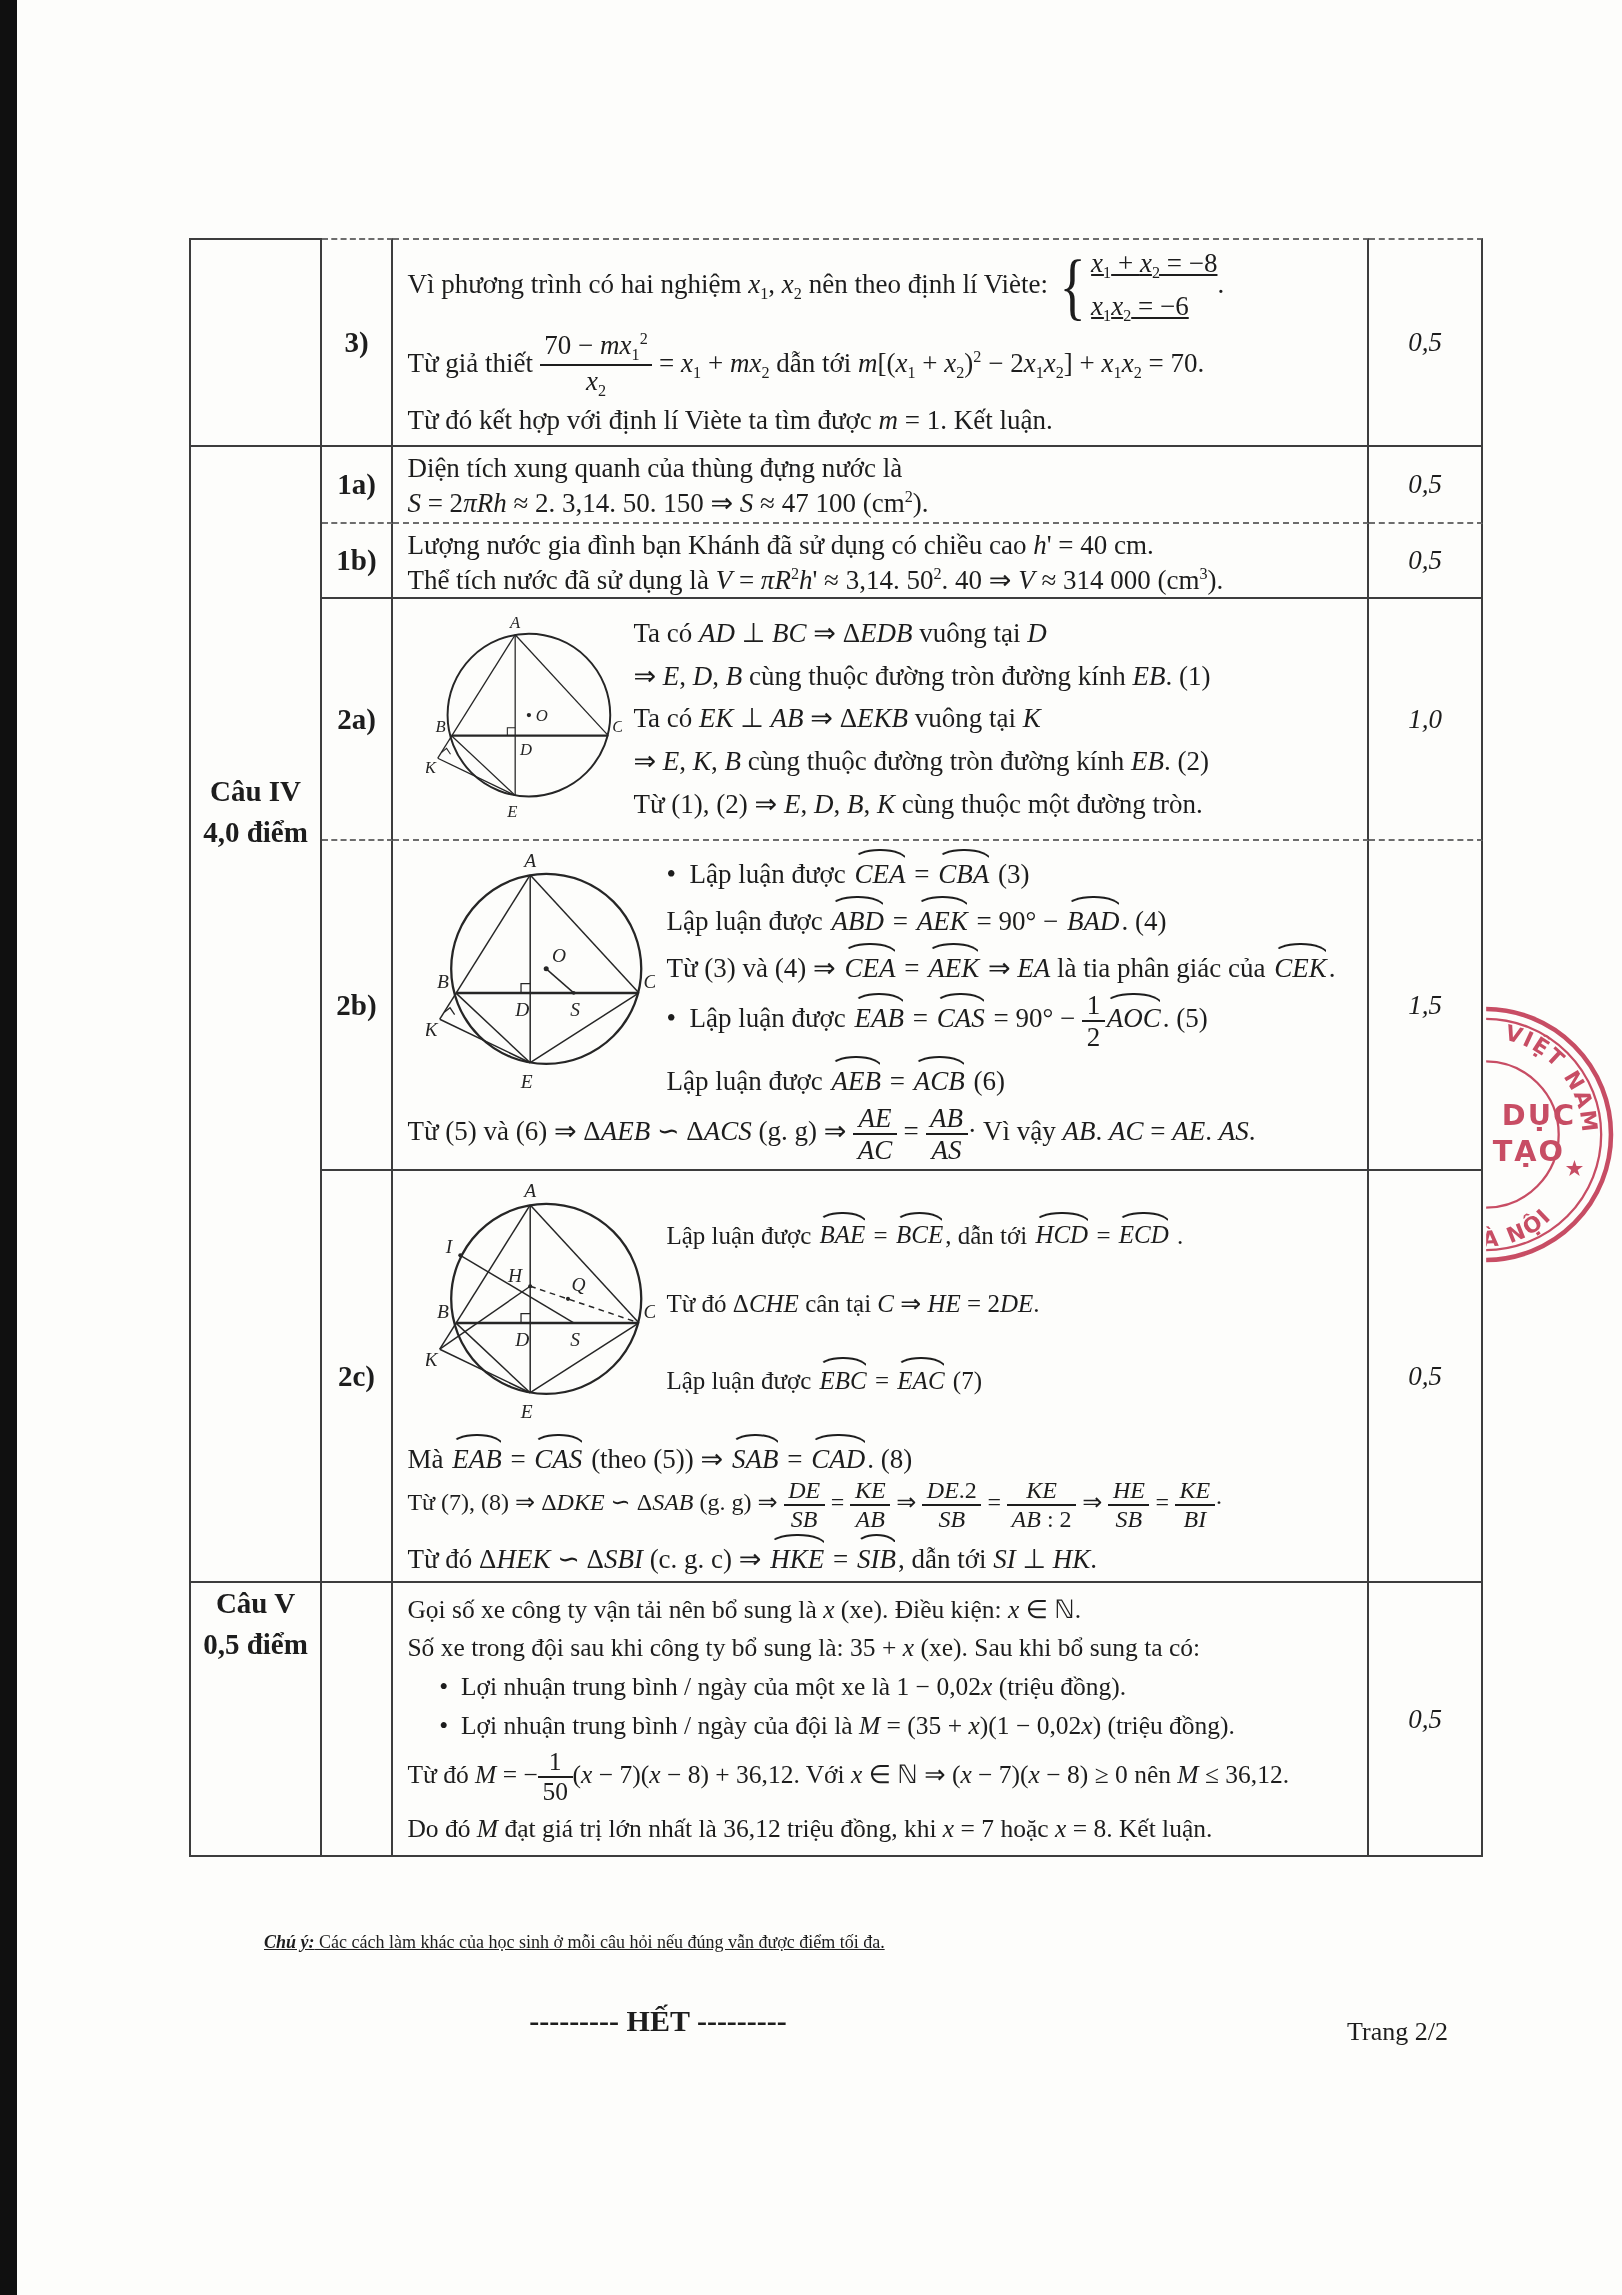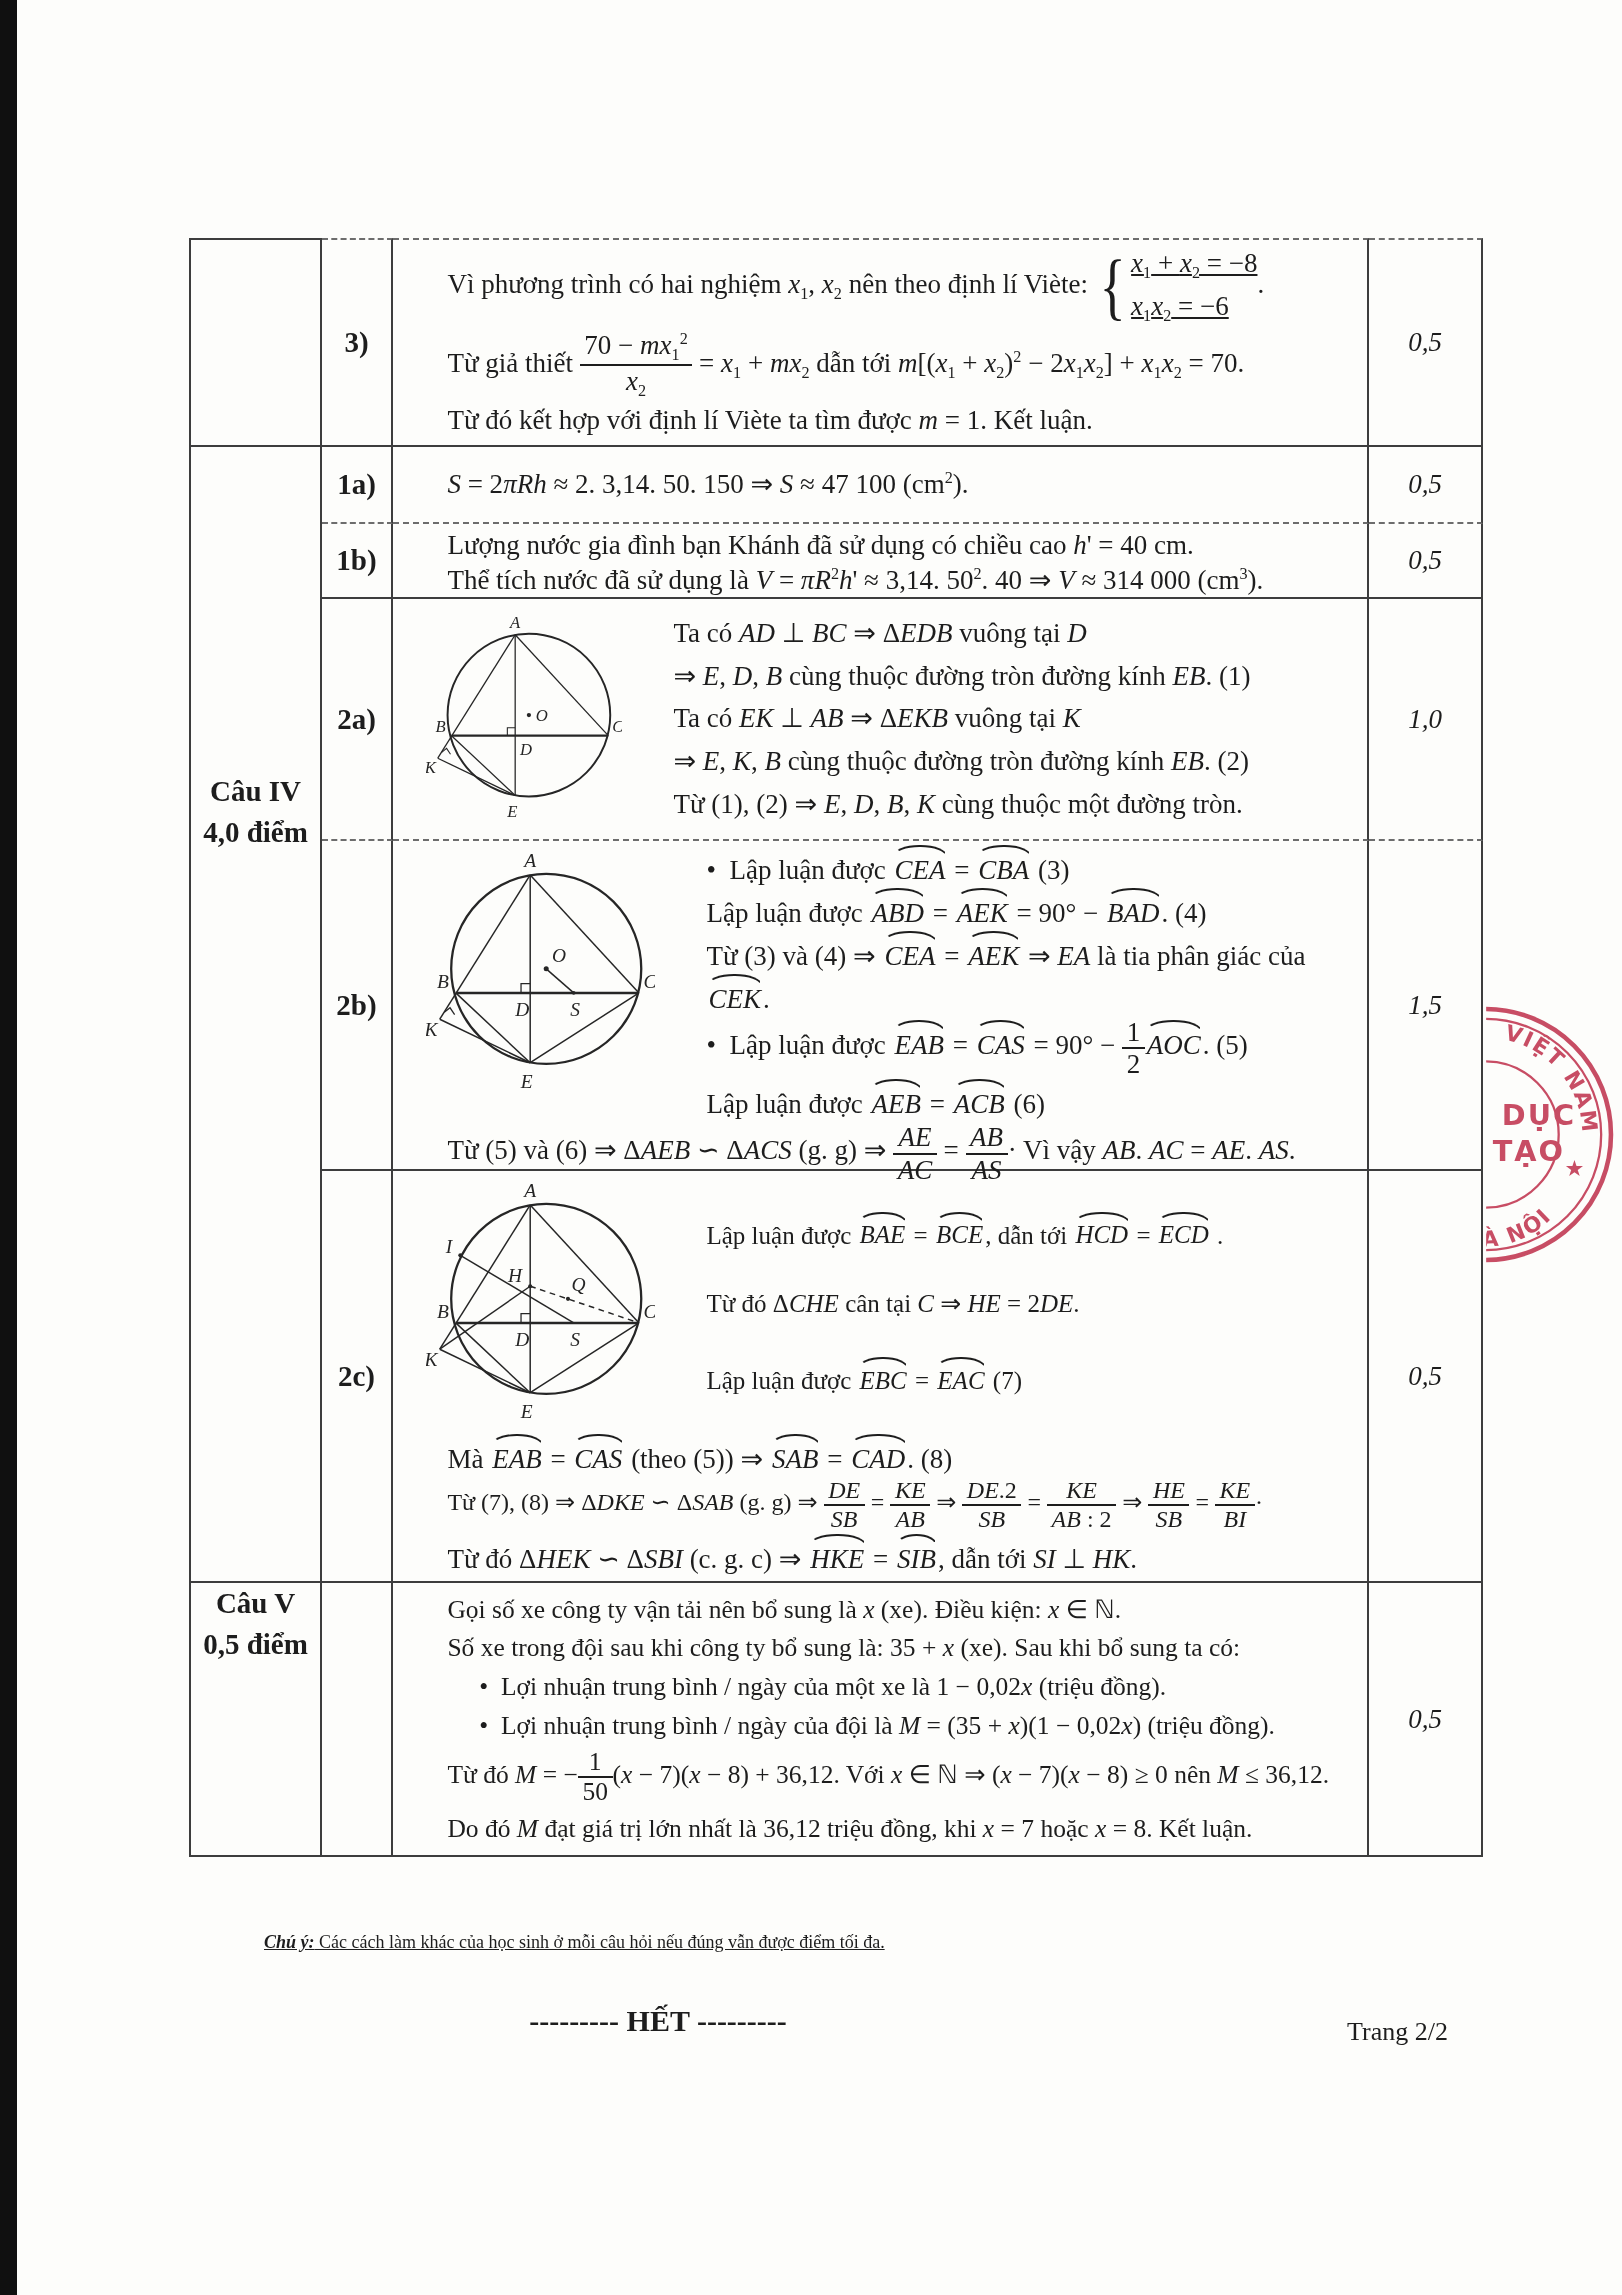--- a/index.html
+++ b/index.html
@@ -15,21 +15,21 @@
   .bs{border-bottom:2px solid #3d3d3d;}
   .bd{border-bottom:2px dashed #6d6d6d;}
   .ts{border-top:2px solid #3d3d3d;}
   .td{border-top:2px dashed #6d6d6d;}
   .qcell{display:flex;align-items:center;justify-content:center;font-weight:bold;font-size:29px;}
   .gcell{display:flex;flex-direction:column;align-items:center;font-weight:bold;font-size:29px;line-height:1.4;}
   .gcell.iv{padding-top:324px;}
   .gcell.v{justify-content:flex-start;}
   .pcell{display:flex;align-items:center;justify-content:center;font-style:italic;font-size:27px;}
   .content{font-size:27px;line-height:1.3;padding:3.9px 9.2px 3.9px 14.4px;display:flex;flex-direction:column;justify-content:space-evenly;}
-  .mline{display:block;margin-left:40px;}
+  .mline{display:block;}
   sub{font-size:60%;}
   sup{font-size:60%;}
   i{font-family:"Liberation Serif",serif;}
   
   .frac{display:inline-block;text-align:center;vertical-align:middle;line-height:1.12;}
   .frac .num{display:block;border-bottom:2px solid #1d1d1d;padding:0 4.6px;}
   .frac .den{display:block;padding:0 4.6px;}
   
   .arc{font-style:italic;position:relative;display:inline-block;padding:7.9px 2px 0;}
   .arc::before{content:"";position:absolute;top:0;left:0.7px;right:0.7px;height:7.2px;
@@ -90,20 +90,21 @@
 
     <div class="cell gcell iv bs" style="grid-area:2/1/7/2">
       <div>Câu IV</div>
       <div>4,0 điểm</div>
     </div>
 
     <div class="cell qcell bd" style="grid-area:2/2/3/3">
       <span>1a)</span>
     </div>
     <div class="cell content bd" style="grid-area:2/3/3/4">
+      <div class="mline">Diện tích xung quanh của thùng đựng nước là</div>
       <div class="mline"><i>S</i> = 2<i>πRh</i> ≈ 2. 3,14. 50. 150 ⇒ <i>S</i> ≈ 47 100 (cm<sup>2</sup>).</div>
     </div>
     <div class="cell pcell bd" style="grid-area:2/4/3/5">
       <span>0,5</span>
     </div>
 
     <div class="cell qcell bs" style="grid-area:3/2/4/3">
       <span>1b)</span>
     </div>
     <div class="cell content bs" style="grid-area:3/3/4/4">

